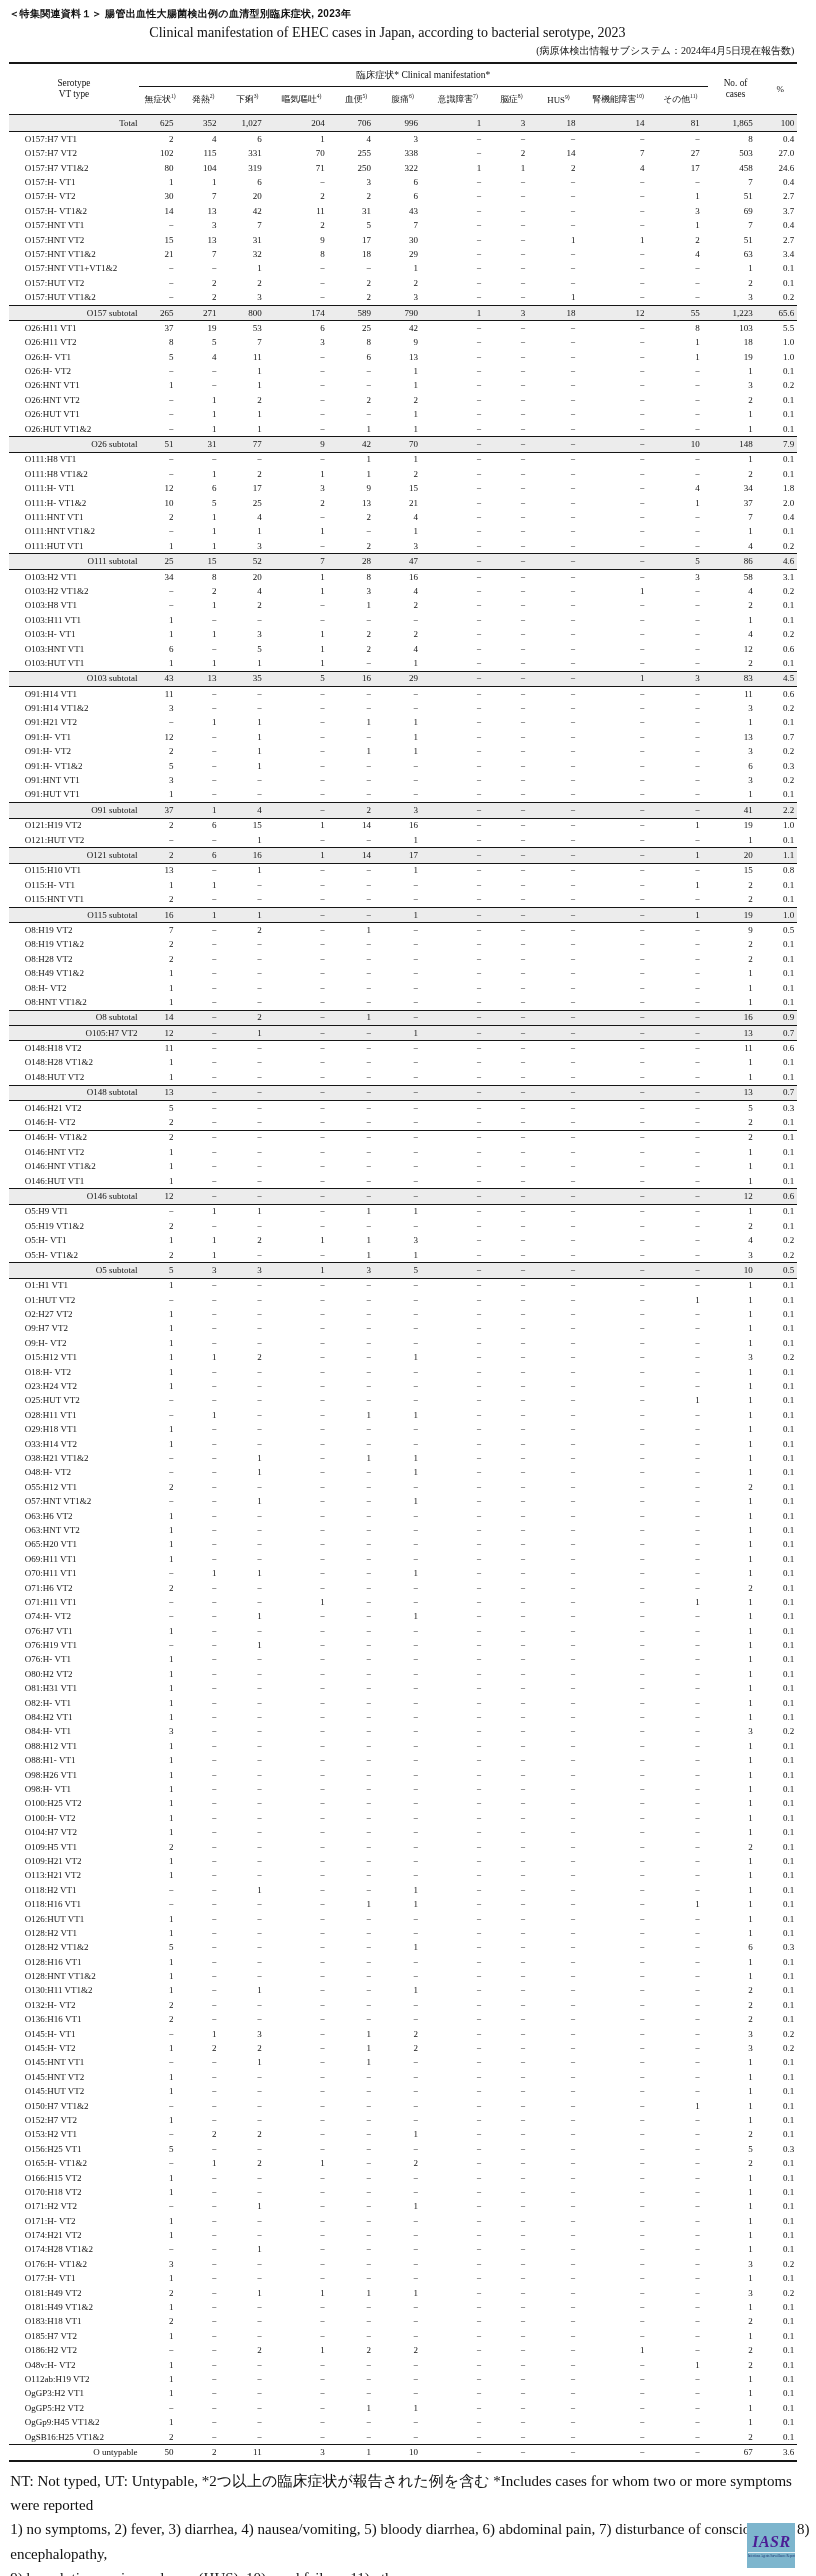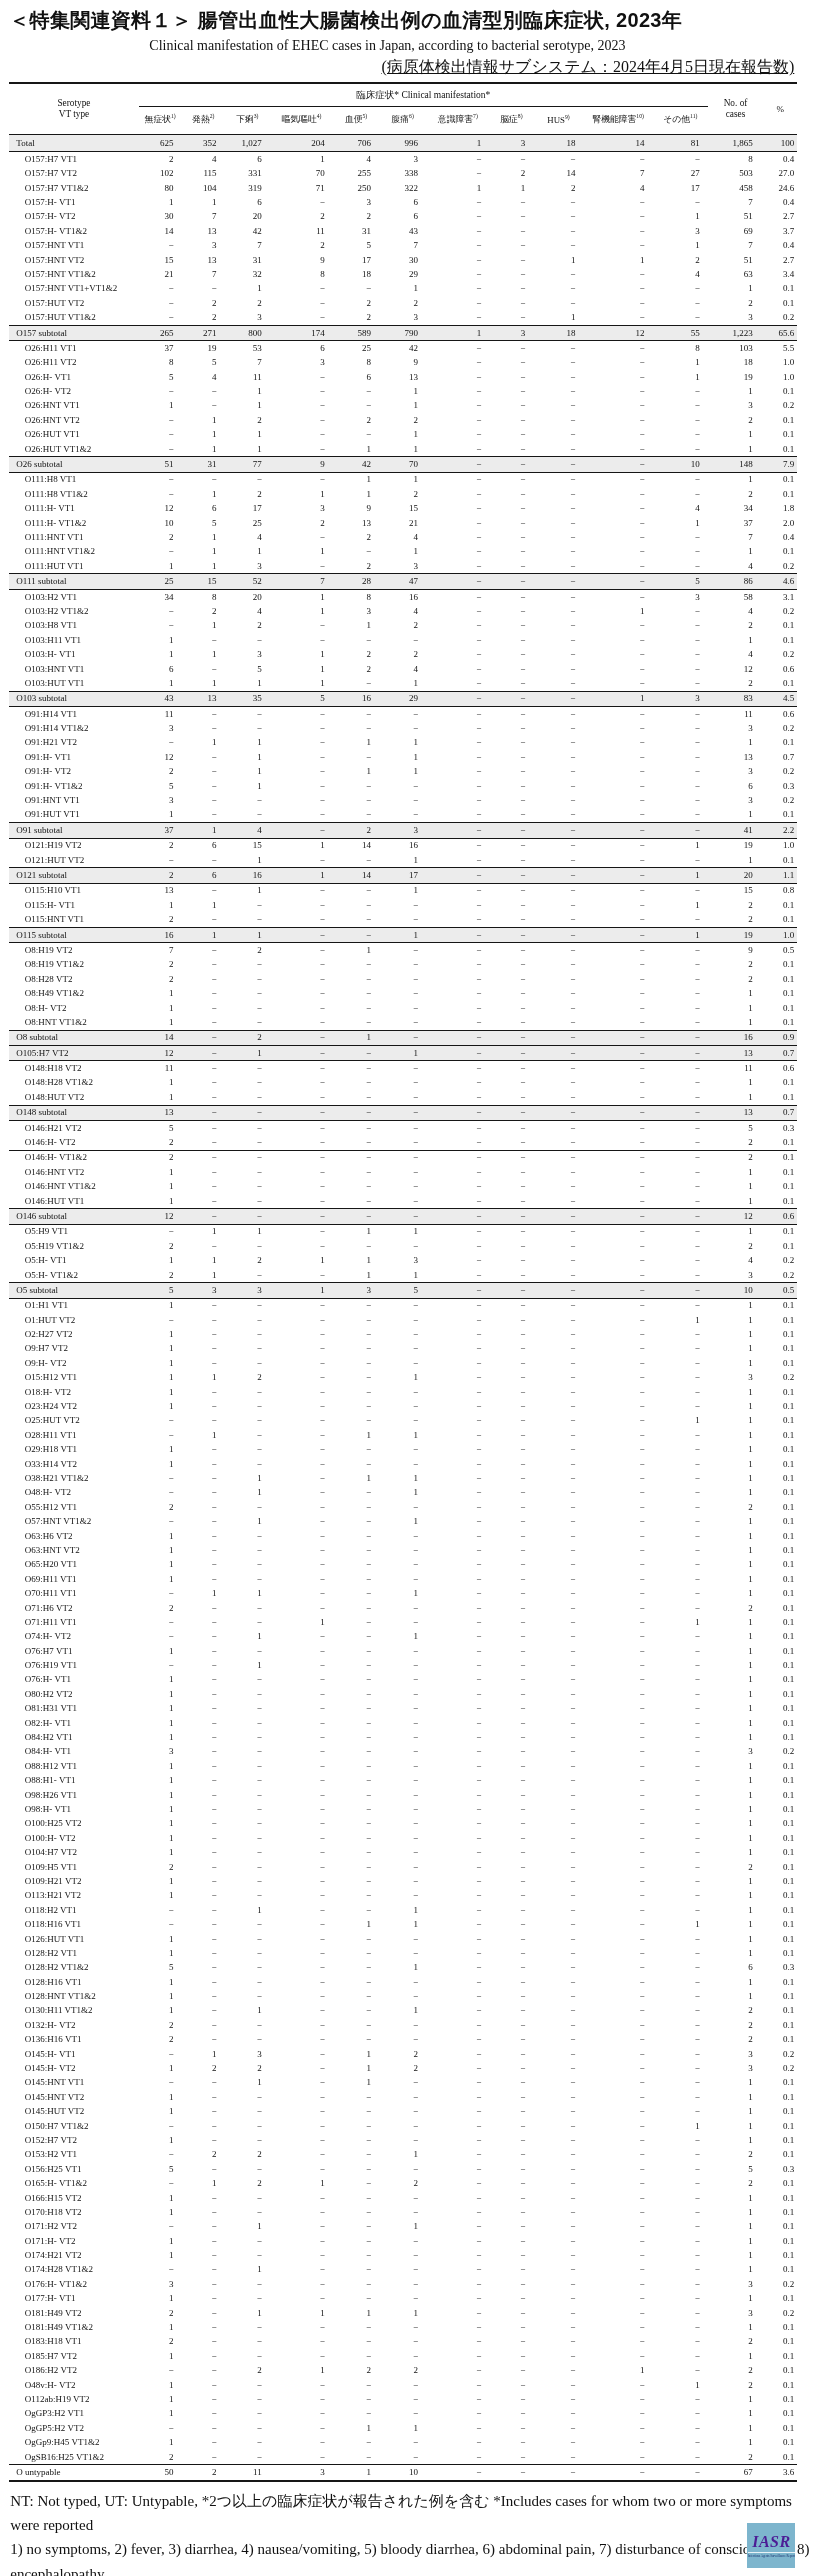--- a/index.html
+++ b/index.html
@@ -1,39 +1,39 @@
 <!DOCTYPE html>
 <html style="font-size:8.2px"><head>
 <meta charset="utf-8">
 <style>
   html,body{margin:0;padding:0;background:#ffffff;}
   .page{position:relative;width:817px;height:2576px;background:#fff;overflow:hidden;
         font-family:"Liberation Serif","DejaVu Serif",serif;color:#111;}
   .titles{padding:7.2px 9.3px 0 9.3px;}
-  .title-jp{font-family:"Liberation Sans","DejaVu Sans",sans-serif;font-weight:bold;font-size:20px;letter-spacing:0.3px;}
+  .title-jp{font-family:"Liberation Sans","DejaVu Sans",sans-serif;font-weight:bold;font-size:10px;letter-spacing:0.3px;}
   .title-en{font-size:14px;margin:4.1px 0 0 140px;}
-  .subtitle{font-size:16px;text-align:right;margin:3.1px 13.4px 4.1px 0;text-decoration:underline;}
+  .subtitle{font-size:10px;text-align:right;margin:3.1px 13.4px 4.1px 0;}
   table{border-collapse:collapse;table-layout:fixed;width:788px;margin:1px 0 0 9.3px;font-size:9px;}
   th{font-weight:normal;}
   th,td{overflow:hidden;white-space:nowrap;}
   thead th{vertical-align:middle;text-align:center;}
   .top-bordered{border-top:2.1px double #161616;}
   .group-h{border-bottom:1px solid #161616;font-size:9.5px;height:19.6px;}
   .sym-row th{height:24px;padding-bottom:2.1px;font-size:8.8px;}
   sup{font-size:5.7px;line-height:0;}
   .sero-h div,.cases-h div{line-height:1.25;font-size:9.3px;}
   tbody td{height:14.4px;line-height:1;padding-top:0;padding-bottom:0;}
   td.sero{text-align:left;padding-left:15.5px;}
   td.num{text-align:right;padding-right:8.2px;font-variant-numeric:tabular-nums;}
   td.num:nth-child(13){padding-right:10.3px;}
   td.num:nth-child(14){padding-right:3.1px;}
   tr.total td,tr.sub td{background:#ececec;}
   tr.total td{border-top:1.5px double #161616;border-bottom:1.5px double #161616;height:16px;}
   tr.sub td{border-top:1.5px double #161616;border-bottom:1.5px double #161616;}
-  tr.total td.sero,tr.sub td.sero,tr.end td.sero{padding-left:7px;}
+  tr.total td.sero,tr.sub td.sero,tr.end td.sero{padding-left:7px;text-align:right;}
   tr.divider td{border-bottom:1.3px solid #161616;}
   tr.end td{border-top:1.3px solid #161616;border-bottom:2.1px double #161616;}
   .footnotes{margin:7.2px 0 0 10.3px;font-size:15px;line-height:1.62;}
   .iasr{position:absolute;right:21.6px;bottom:8.2px;width:48px;height:45px;background:#7db5cd;
         display:flex;flex-direction:column;align-items:center;justify-content:center;}
   .iasr .big{font-family:"Liberation Serif",serif;font-style:italic;font-weight:bold;
         font-size:16px;color:#18306e;letter-spacing:0.5px;}
   .iasr .small{font-size:3.1px;color:#18306e;border-top:0.5px solid #e8f2f6;padding-top:1px;margin-top:1px;
         font-family:"Liberation Serif",serif;}
 </style>

